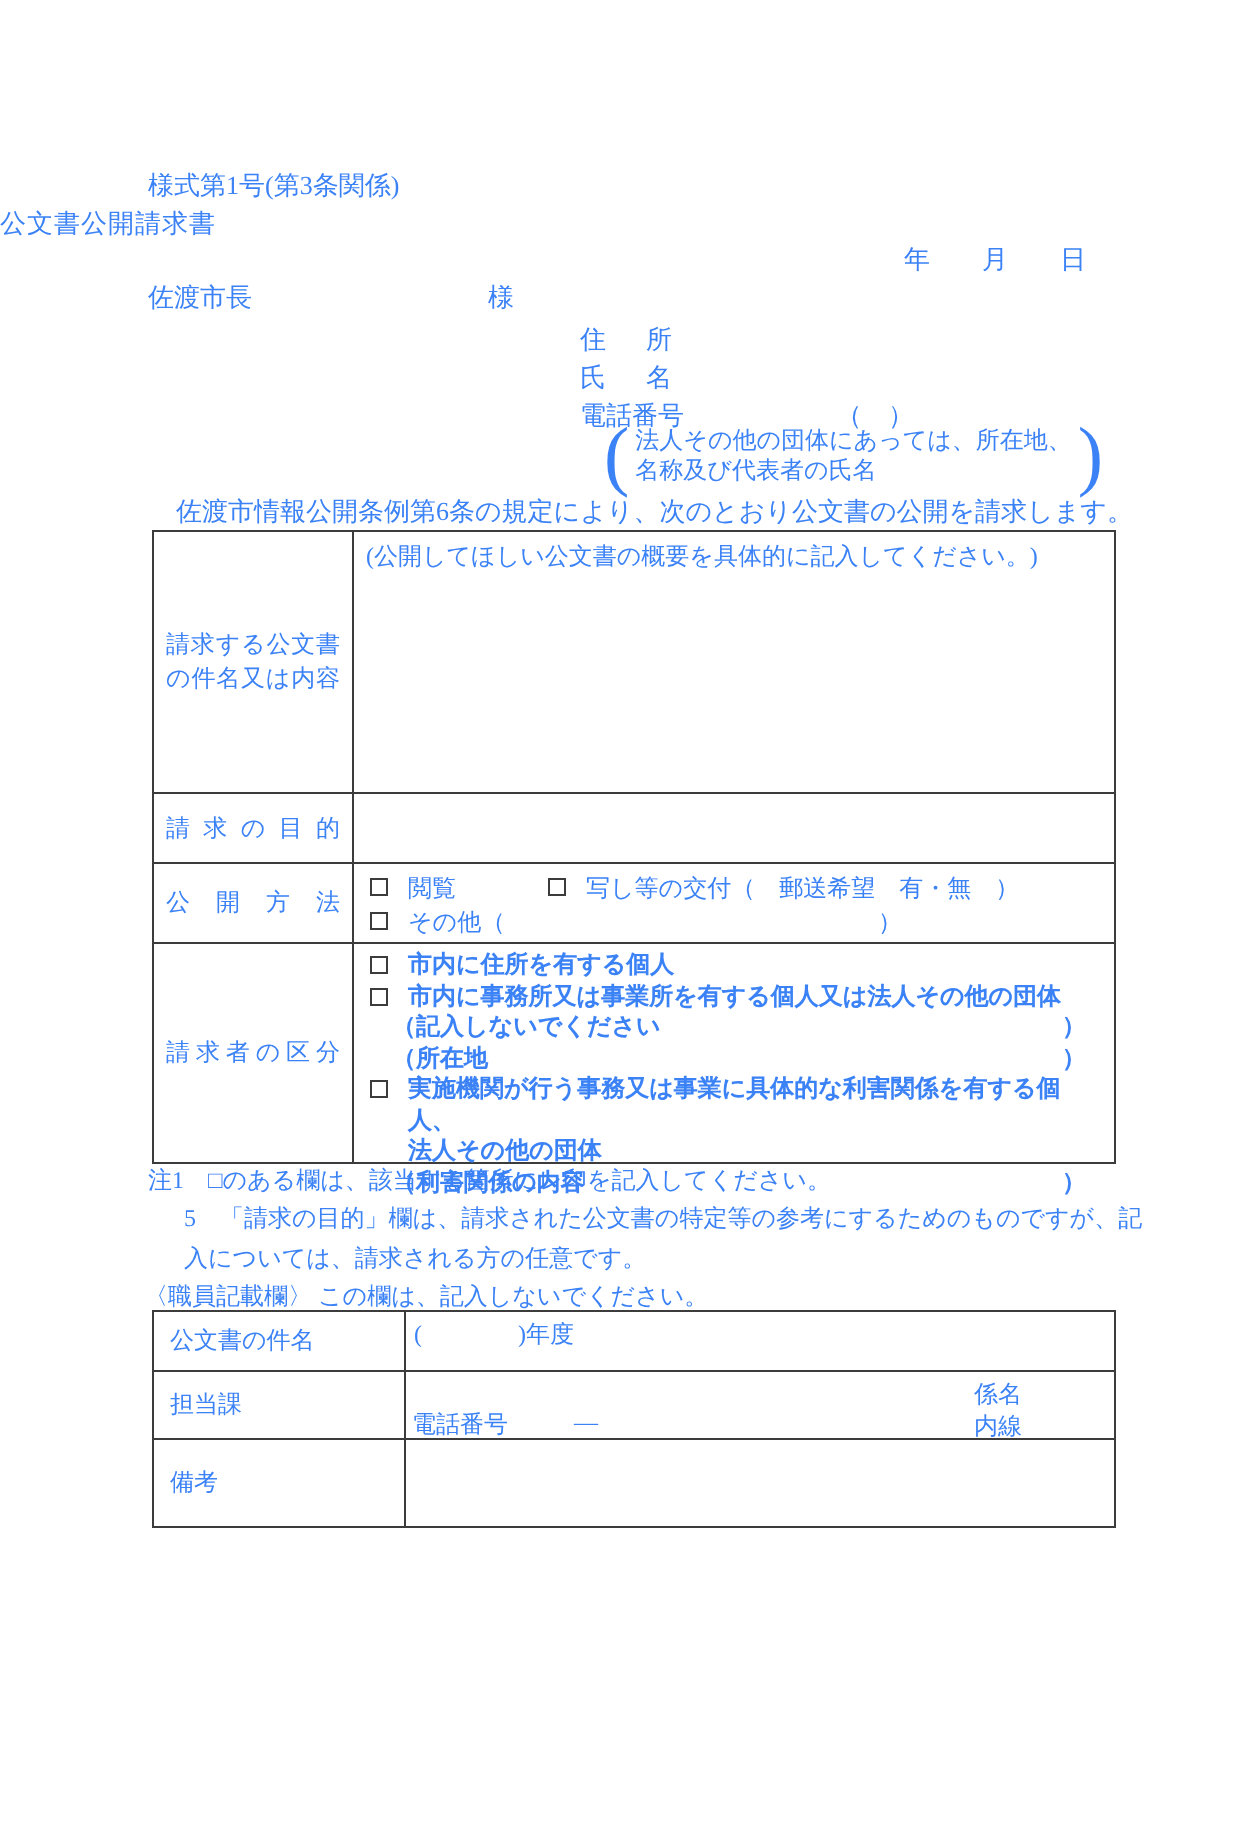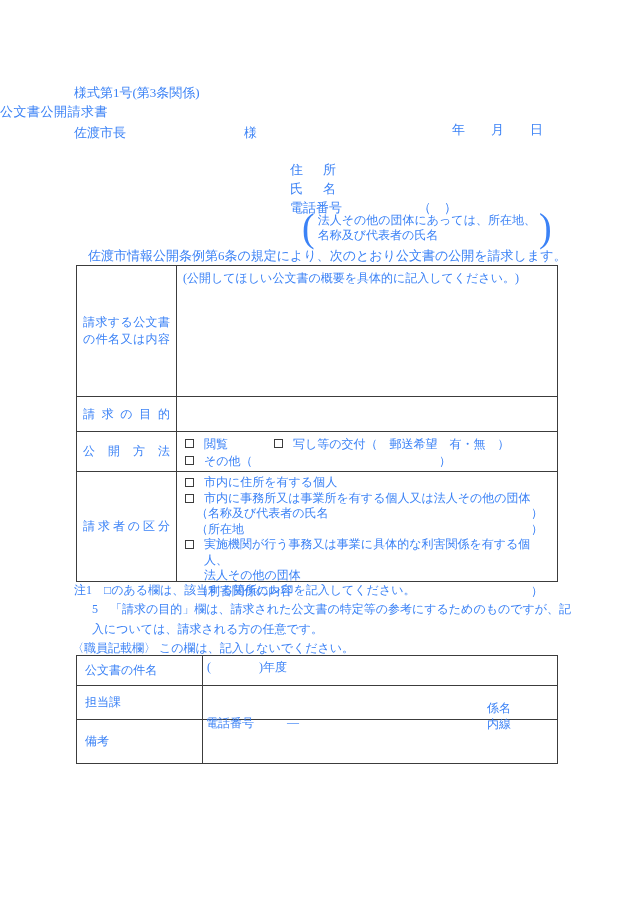--- a/index.html
+++ b/index.html
@@ -13,21 +13,21 @@
     font-size:13px;
     overflow:hidden;
     margin:0 auto;
   }
   .abs { position:absolute; }
 
   
   .form-number { left:74px; top:84px; }
   .doc-title   { left:0; right:0; top:103px; letter-spacing:0.5px; }
   .date-line   { left:452px; top:121px; }
-  .addressee-row { left:74px; top:124px; }
+  .addressee-row { left:74px; top:140px; }
   .honorific { margin-left:118px; }
   .app-line  { left:290px; }
   .al1 { top:161px; } .al2 { top:180px; } .al3 { top:199px; }
   .wlabel { display:inline-block; width:46px; text-align:justify; text-align-last:justify; }
   .phone-val { margin-left:76px; }
   .corp-note { left:302px; top:211px; display:flex; align-items:center; }
   .bigparen { font-size:38px; line-height:34px; font-weight:400; transform:scaleY(1.03); }
   .corp-text { font-size:12px; line-height:15px; white-space:pre-line; margin:0 3px; }
   .declaration { left:88px; top:247px; }
 
@@ -36,21 +36,21 @@
   .trow { display:flex; }
   .trow + .trow { border-top:1px solid #3c3c3c; }
   .r1 { height:130px; } .r2 { height:35px; } .r3 { height:40px; } .r4 { height:110px; }
   .tlabel { width:100px; flex:none; border-right:1px solid #3c3c3c;
             padding:0 6px; display:flex; align-items:center; }
   .jspread { width:100%; text-align:justify; text-align-last:justify;
              font-size:12px; line-height:17px; }
   .tcell { flex:1; font-size:12px; padding:2px 6px; }
   .hint { padding-top:2px; }
   .method { padding-top:4px; line-height:17px; }
-  .category { padding-top:3px; line-height:15.5px; }
+  .category { padding-top:3px; line-height:15.5px;font-weight:bold; }
   .optline { display:flex; }
   .cb { flex:none; display:inline-block; width:9px; height:9px;
         border:1px solid #3c3c3c; margin:3px 10px 0 2px; }
   .cb.gap { margin-left:46px; }
   .optext { white-space:pre-line; }
   .close-paren { margin-left:auto; margin-right:100px; }
   .subline { display:flex; justify-content:space-between;
              padding-left:13px; padding-right:8px; }
 
   
@@ -59,21 +59,21 @@
   .note-3 { margin-left:-2px; }
 
   
   .stable { left:76px; top:655px; width:482px; border:1px solid #3c3c3c; font-size:12px; }
   .srow { display:flex; }
   .srow + .srow { border-top:1px solid #3c3c3c; }
   .s1 { height:29px; } .s2 { height:34px; } .s3 { height:44px;justify-content:center; }
   .slabel { width:126px; flex:none; border-right:1px solid #3c3c3c;
             padding:0 8px; display:flex; align-items:center; }
   .scell { flex:1; padding:3px 4px; }
-  .scell.sec { position:relative; padding:0;margin-top:11px; }
+  .scell.sec { position:relative; padding:0; }
   .kakari { position:absolute; left:284px; top:3px; }
   .naisen { position:absolute; left:284px; top:19px; }
   .sphone { position:absolute; left:3px;  top:18px; }
   .sdash  { position:absolute; left:84px; top:18px; }
 </style>
 </head>
 <body>
 
 <div class="page">
 
@@ -148,21 +148,21 @@
       <div class="tcell category">
         <div class="optline">
           <span class="cb"></span>
           <span>市内に住所を有する個人</span>
         </div>
         <div class="optline">
           <span class="cb"></span>
           <span>市内に事務所又は事業所を有する個人又は法人その他の団体</span>
         </div>
         <div class="subline">
-          <span>（名称及び代表者の氏名</span>
+          <span>（記入しないでください</span>
           <span>）</span>
         </div>
         <div class="subline">
           <span>（所在地</span>
           <span>）</span>
         </div>
         <div class="optline">
           <span class="cb"></span>
           <span class="optext">実施機関が行う事務又は事業に具体的な利害関係を有する個人、
 法人その他の団体</span>

